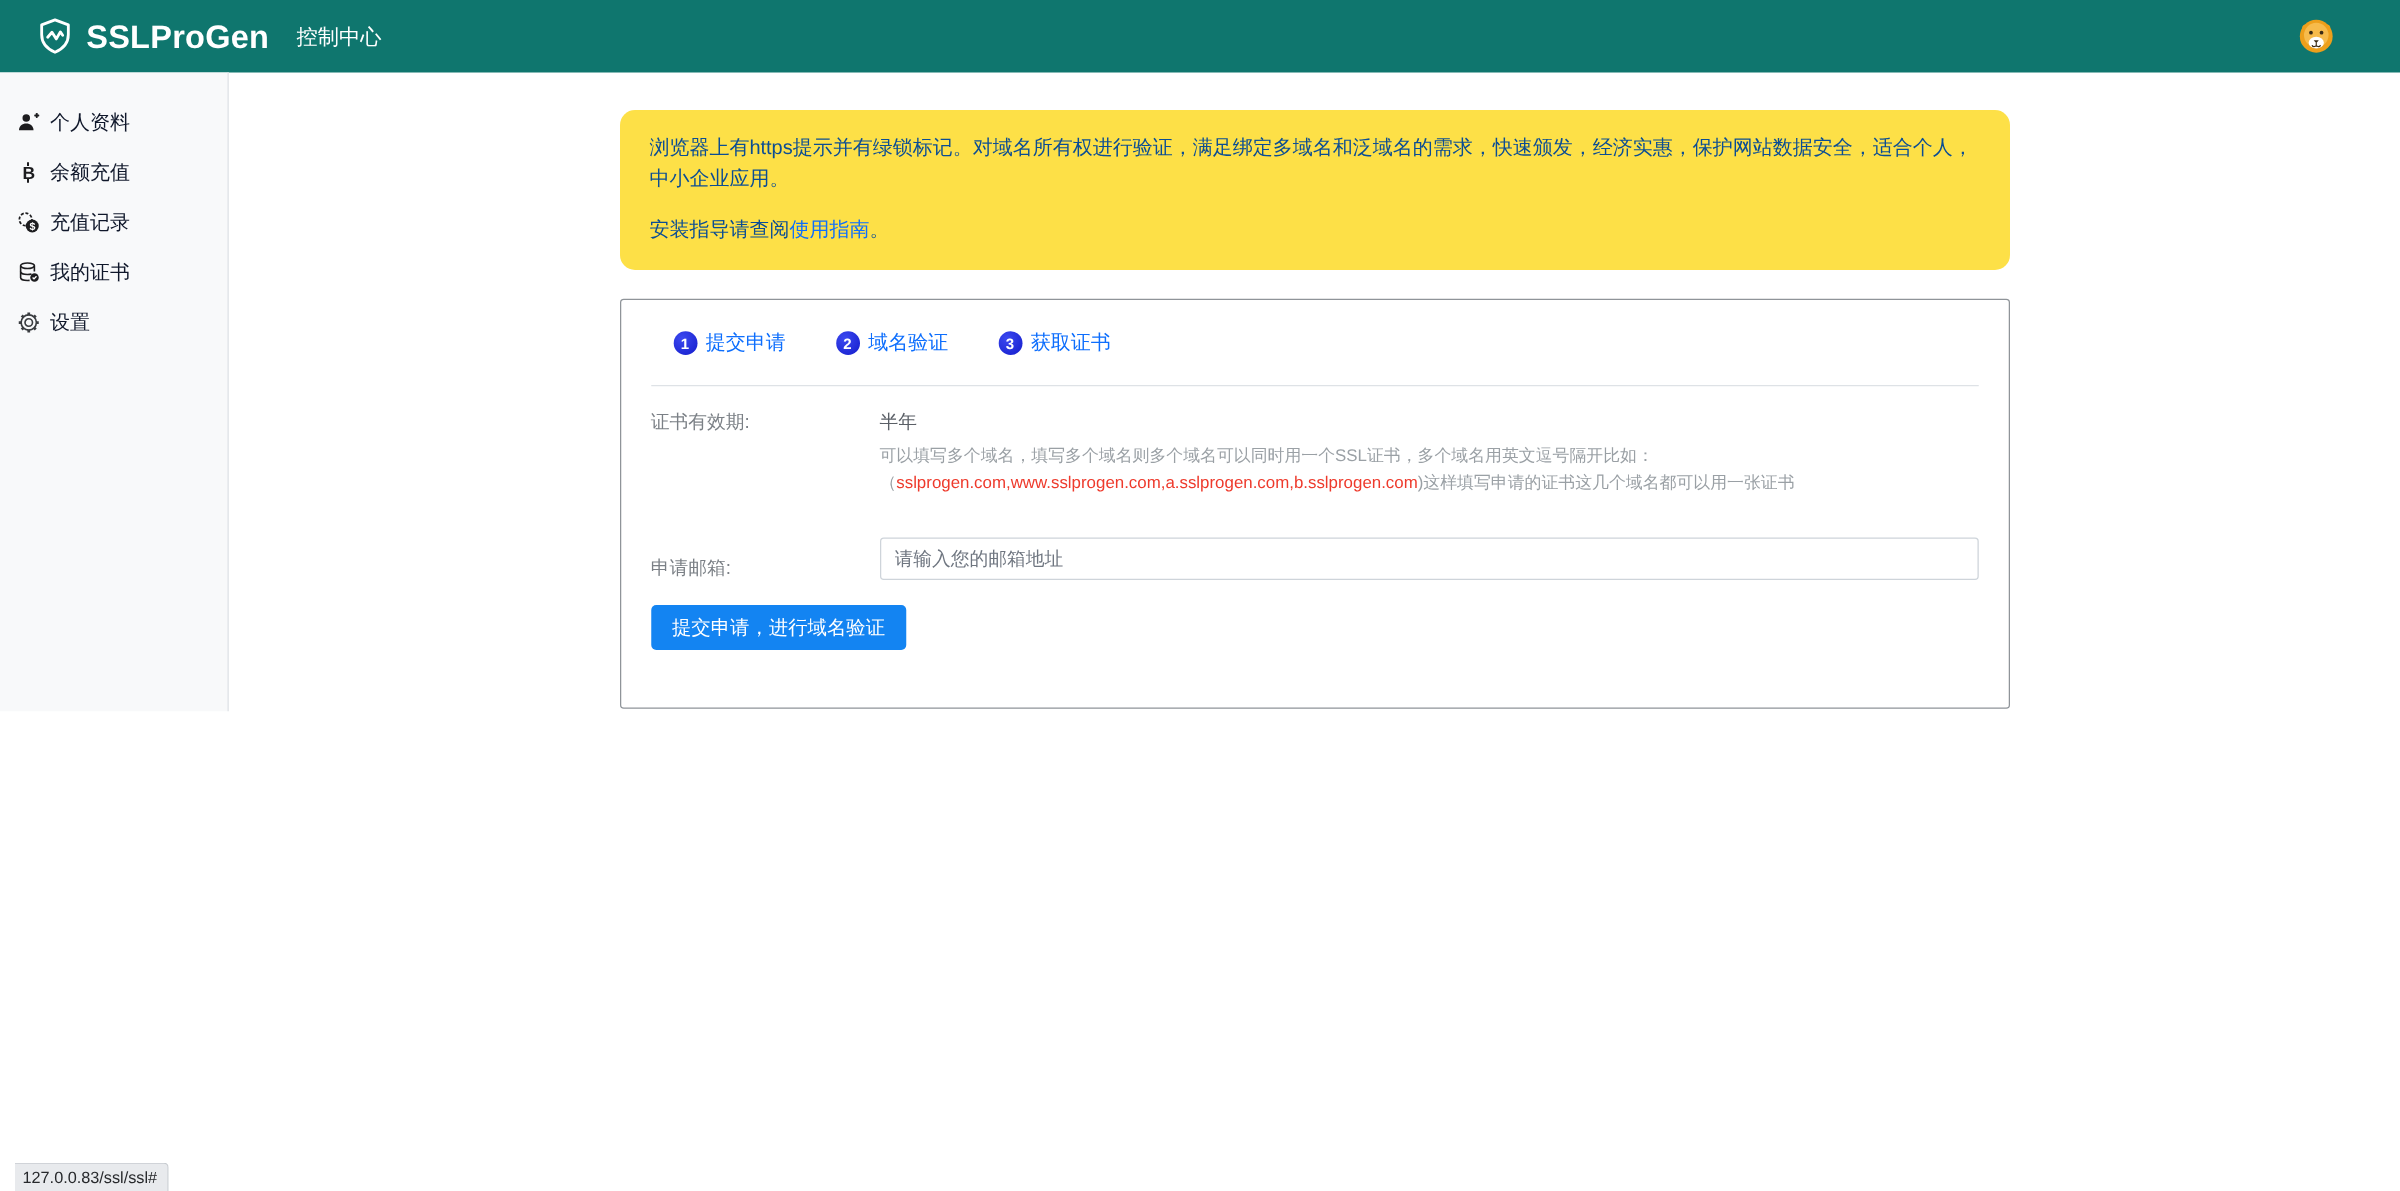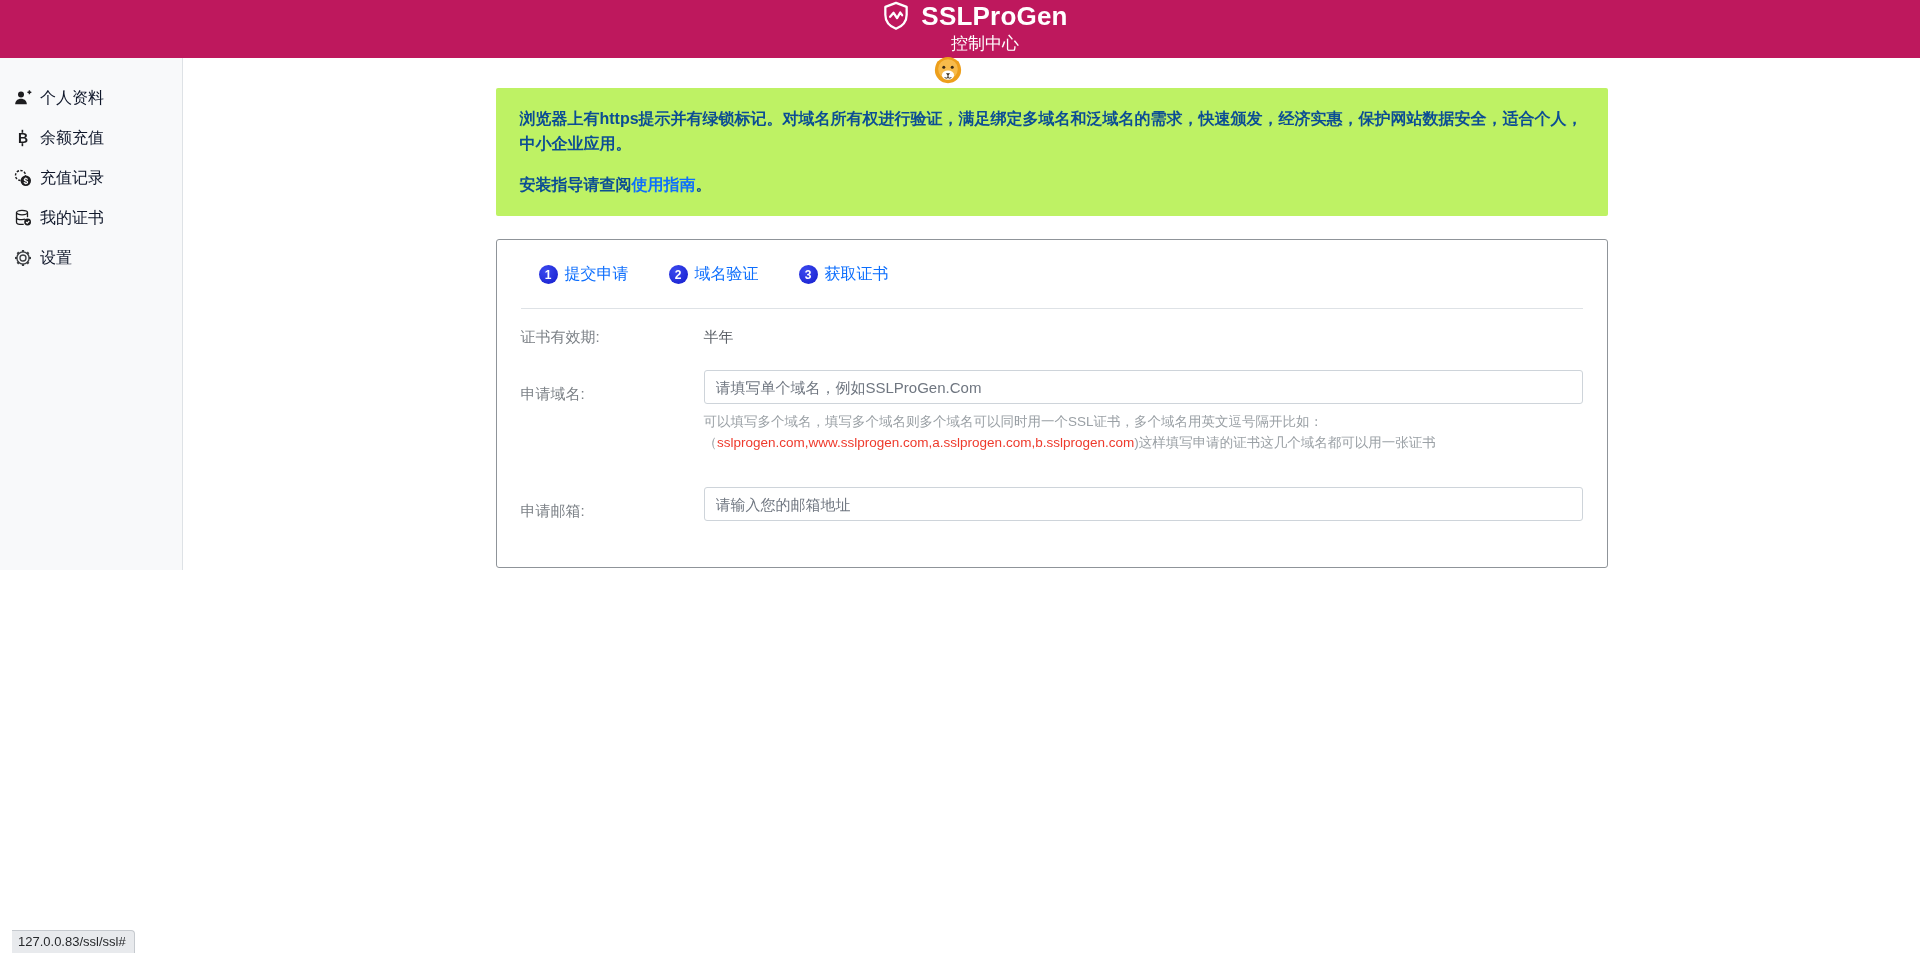--- a/index.html
+++ b/index.html
@@ -1,41 +1,41 @@
 <!DOCTYPE html>
 <html lang="zh"><head>
 <meta charset="utf-8">
 <style>
   * { margin:0; padding:0; box-sizing:border-box; }
   html,body { width:1920px; height:953px; background:#fff; overflow:hidden;
     font-family:"Liberation Sans","DejaVu Sans",sans-serif; }
 
   
-  .topbar { height:58px; background:#be185d; display:flex; align-items:center;
-    padding:0 0 0 28px; color:#fff;flex-direction:column; }
+  .topbar { height:58px; background:#0f766e; display:flex; align-items:center;
+    padding:0 0 0 28px; color:#fff; }
   .brand { display:flex; align-items:center; gap:9px; cursor:pointer; }
   .brand-name { font-size:26px; font-weight:600; letter-spacing:.2px; }
   .nav-link { margin-left:22px; font-size:17px; color:#fff; cursor:pointer; }
   .topbar-spacer { flex:1; }
   .avatar { margin-right:52px; width:30px; height:30px; cursor:pointer; }
 
   
   .page-row { display:flex; align-items:stretch; }
   .sidebar { width:183px; background:#f8f9fa; border-right:1px solid #dee2e6;
     padding-top:20px; flex-shrink:0; }
   .side-item { height:40px; display:flex; align-items:center; gap:8px;
     padding:0 14px; font-size:16px; color:#0f172a; cursor:pointer; white-space:nowrap; }
   .side-item .ic { width:18px; height:18px; flex-shrink:0; display:inline-flex; }
 
   .main { flex:1; }
   .container { width:1112px; margin:30px auto 0 auto; }
 
   
-  .alert { background:#bef264; border-radius:2px; padding:18px 24px 19px 24px;
-    color:#0b4d94; font-size:16px; line-height:25px;font-weight:bold; }
+  .alert { background:#fde047; border-radius:12px; padding:18px 24px 19px 24px;
+    color:#0b4d94; font-size:16px; line-height:25px; }
   .alert p + p { margin-top:16px; }
   .alert a { color:#0d6efd; text-decoration:none; cursor:pointer; }
 
   
   .card { margin-top:23px; background:#fff; border:1px solid #8f9499;
     border-radius:3px; padding:24px 24px 46px 24px; margin-bottom:2px; }
   .steps { display:flex; gap:40px; margin-left:18px; }
   .step { display:flex; align-items:center; gap:7px; cursor:pointer; }
   .step-num { width:19px; height:19px; border-radius:50%;
     background:radial-gradient(circle at 35% 30%, #3c49f0, #131ccb);
@@ -191,30 +191,27 @@
           </div>
         </div>
 
         <div class="divider"></div>
 
         <div class="form-row row-validity">
           <span class="form-label">证书有效期:</span>
           <span class="static-value">半年</span>
         </div>
 
-        <div class="form-row row-domain">
-          <span class="form-label">申请域名:</span>
-          <input class="text-input" type="text" placeholder="请填写单个域名，例如SSLProGen.Com" style="">
-        </div>
         <div class="help"><span>可以填写多个域名，填写多个域名则多个域名可以同时用一个SSL证书，多个域名用英文逗号隔开比如：（</span><span class="red">sslprogen.com,www.sslprogen.com,a.sslprogen.com,b.sslprogen.com</span><span>)这样填写申请的证书这几个域名都可以用一张证书</span></div>
 
         <div class="form-row row-email">
           <span class="form-label">申请邮箱:</span>
           <input class="text-input" type="text" placeholder="请输入您的邮箱地址" style="">
         </div>
 
+        <button class="submit-btn">提交申请，进行域名验证</button>
       </div>
 
     </div>
   </main>
 </div>
 
 <div class="statusbar">127.0.0.83/ssl/ssl#</div>
 
 </body></html>

